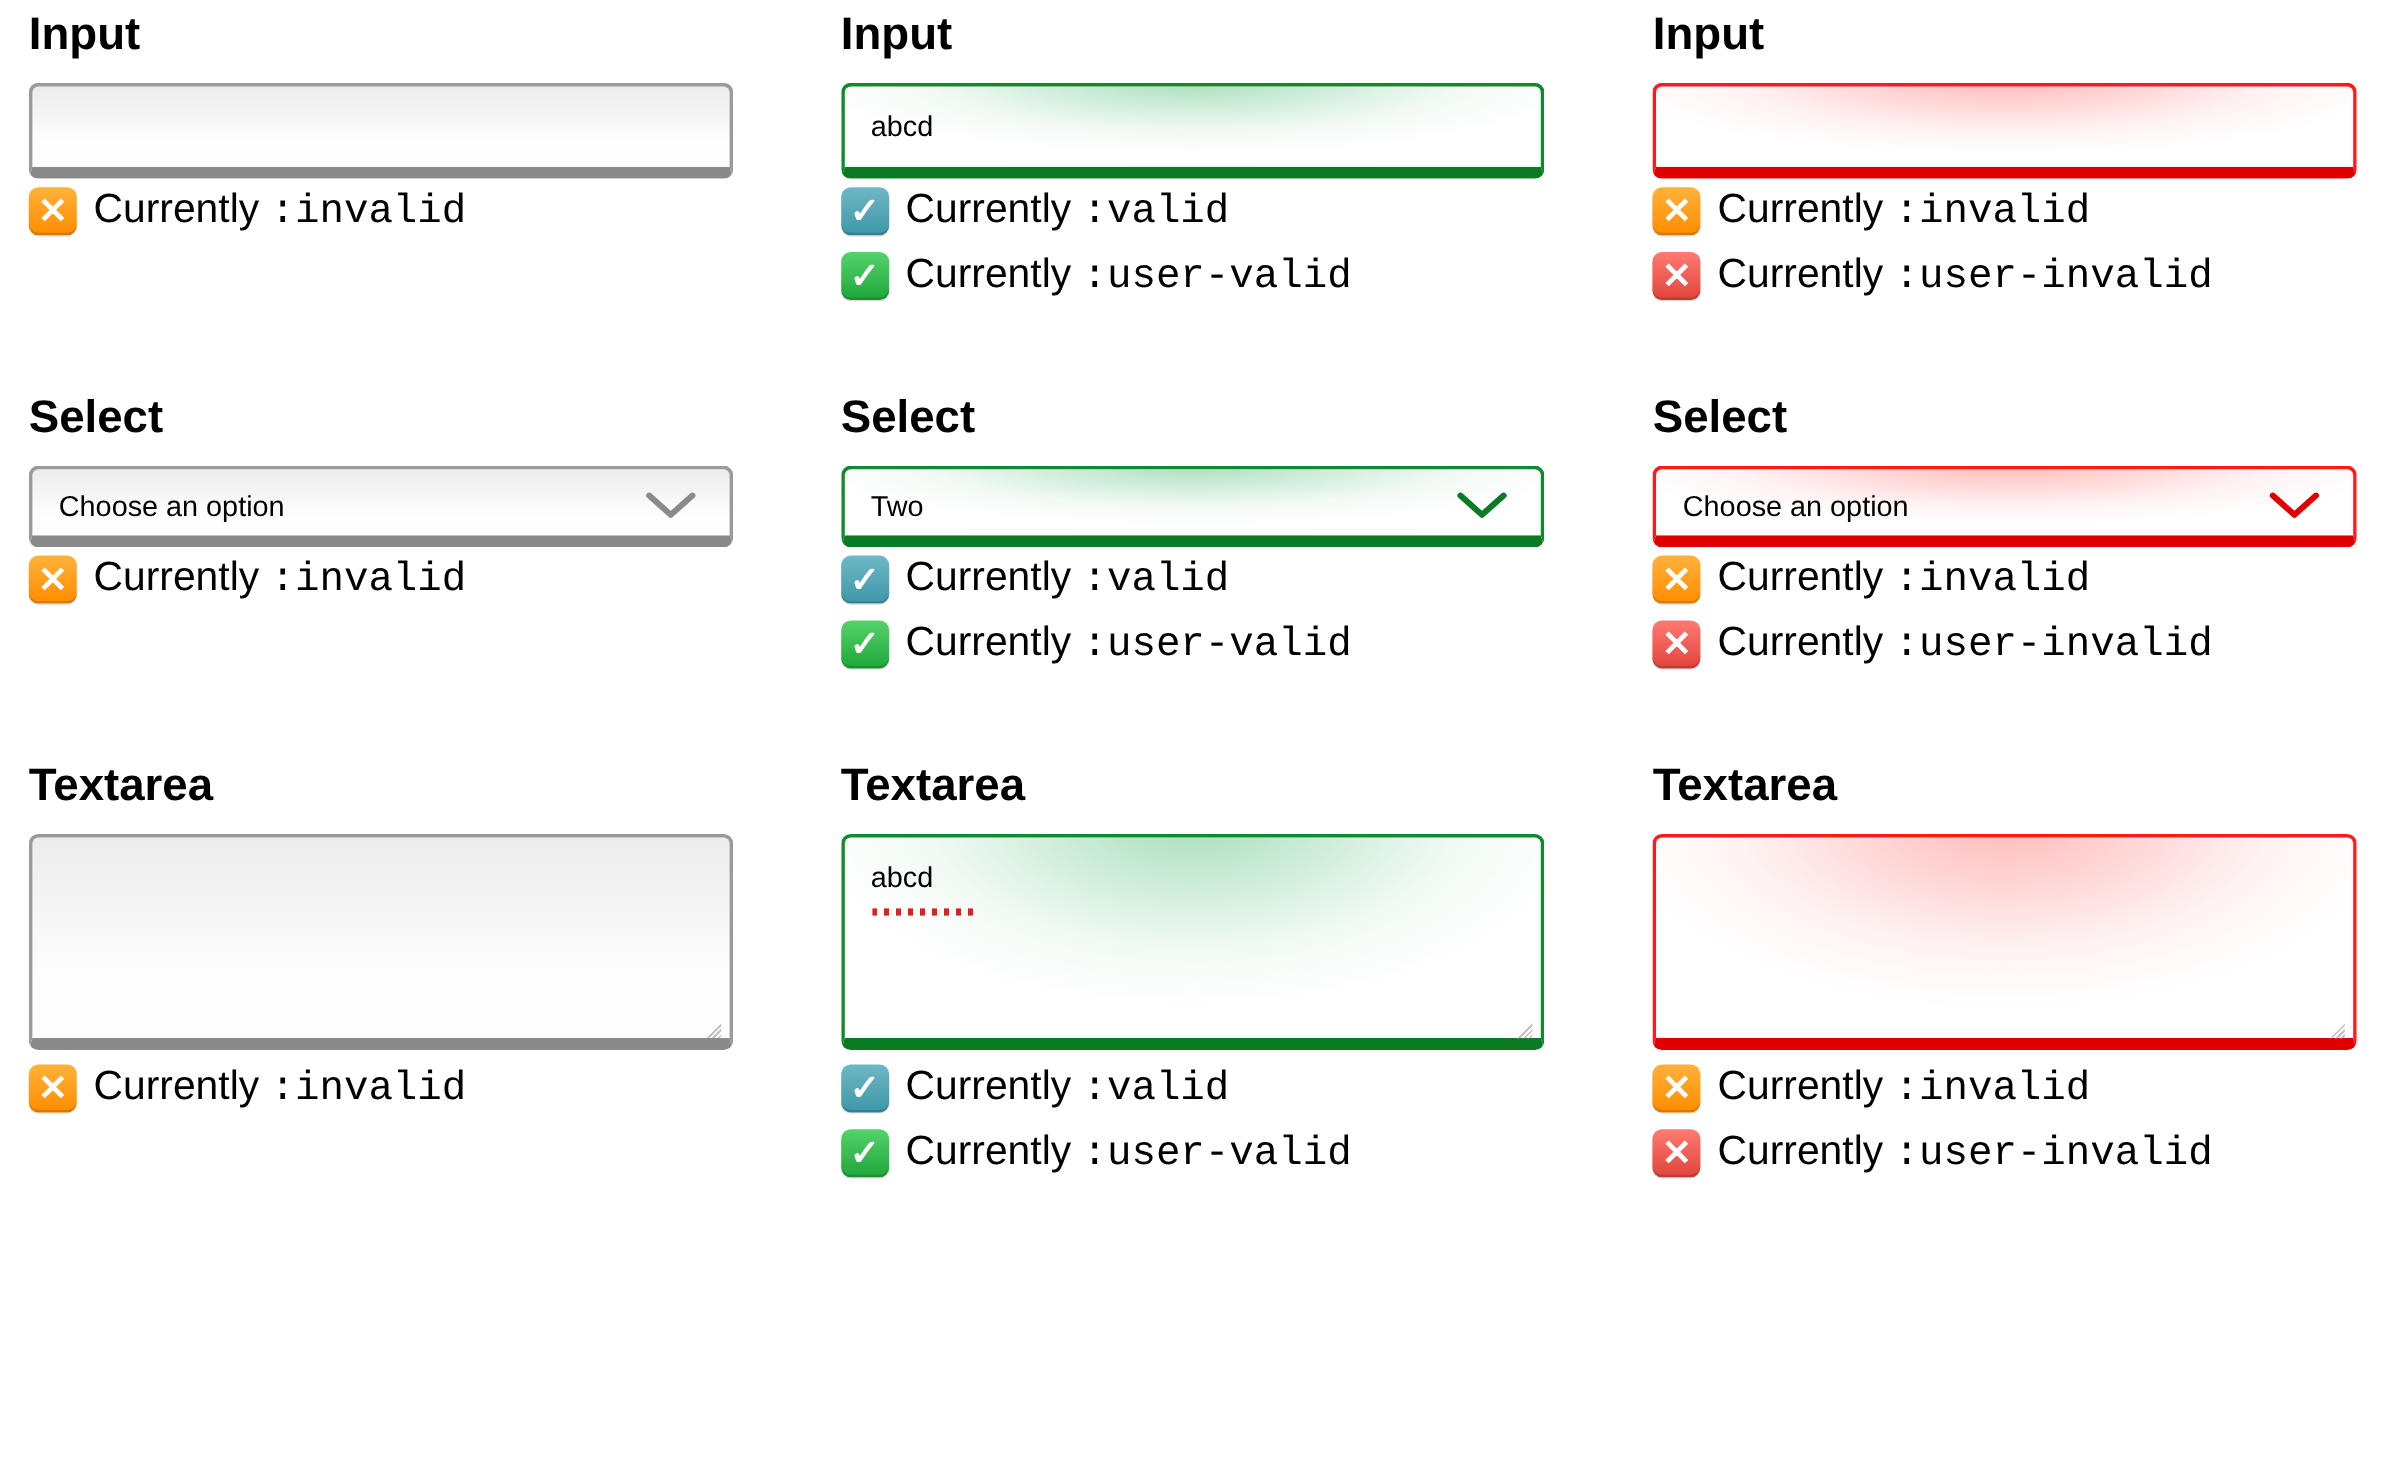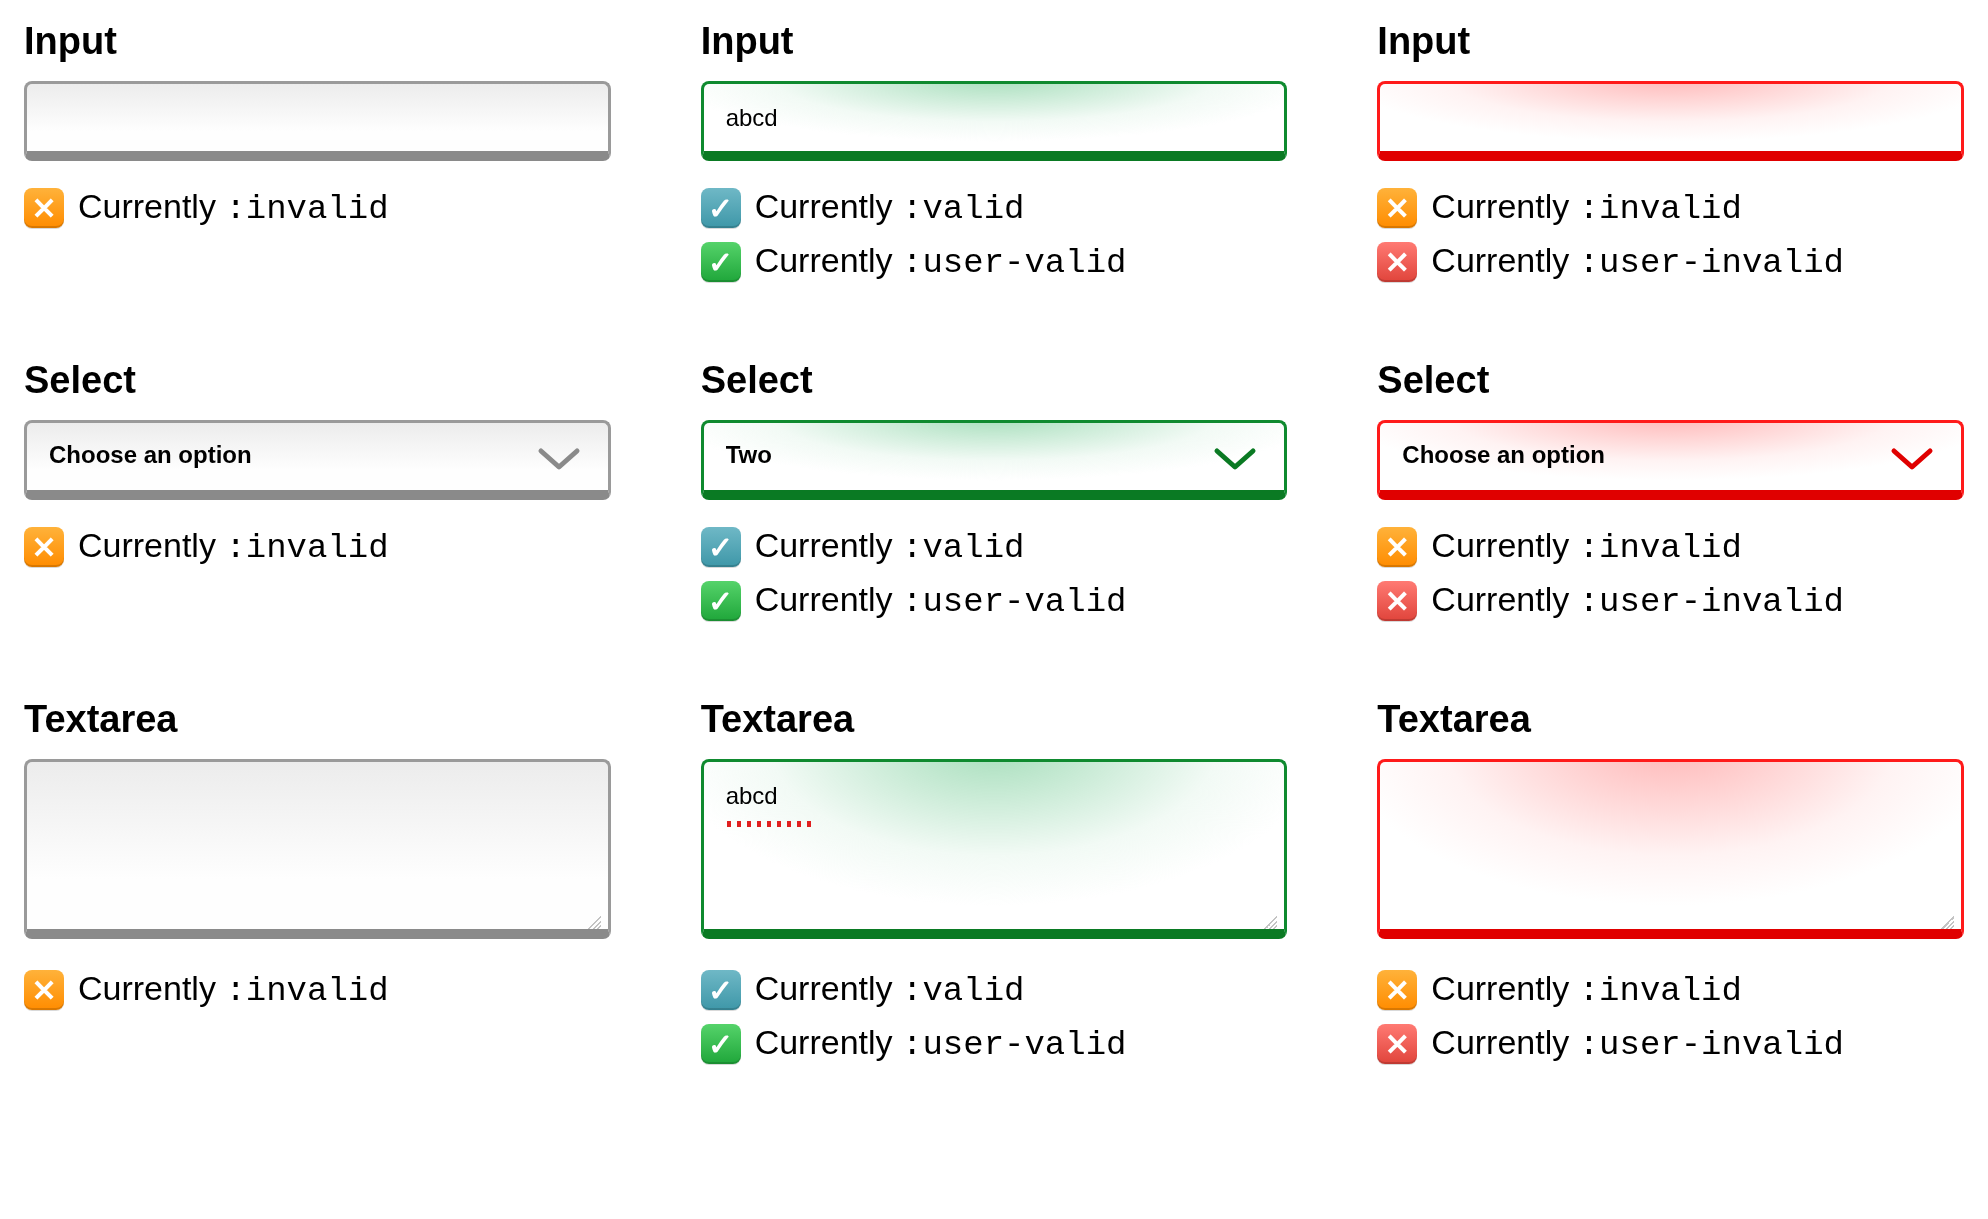--- a/index.html
+++ b/index.html
@@ -4,21 +4,21 @@
 <style>
   * { box-sizing: border-box; }
   html, body {
     margin: 0;
     padding: 0;
     background: #ffffff;
     font-family: "Helvetica Neue", Helvetica, Arial, sans-serif;
   }
   .page {
     width: 1988px;
-    padding: 20px 24px 60px 24px;
+    padding: 8px 24px 60px 24px;
   }
   .grid {
     display: grid;
     grid-template-columns: repeat(3, 1fr);
     grid-auto-rows: auto;
     column-gap: 90px;
     row-gap: 70px;
   }
   .cell { }
   .label {
@@ -35,21 +35,21 @@
   .field {
     width: 100%;
     font-size: 24px;
     padding: 18px 22px;
     border-radius: 8px;
     outline: none;
     font-family: inherit;
     color: #000;
   }
   .input-field { height: 80px; }
-  .select-field { height: 80px; cursor: pointer; -webkit-appearance: none; appearance: none; font-weight: bold; }
+  .select-field { height: 68px; cursor: pointer; -webkit-appearance: none; appearance: none; }
   .textarea-field { height: 180px; resize: none; line-height: 1.3; }
 
   
   .v-gray .field {
     border: 3px solid #9a9a9a;
     background: linear-gradient(#ececec, #fefefe 70%);
     border-bottom-width: 10px;
     border-bottom-color: #8a8a8a;
   }
   
@@ -89,21 +89,21 @@
     width: 44px;
     height: 26px;
     pointer-events: none;
   }
   .chevron svg { display: block; }
   .v-gray  .chevron svg path { stroke: #8a8a8a; }
   .v-green .chevron svg path { stroke: #0a7a23; }
   .v-red   .chevron svg path { stroke: #e00000; }
 
   
-  .statuses { margin-top: 20px; }
+  .statuses { }
   .status-line {
     display: flex;
     align-items: center;
     gap: 14px;
     font-size: 34px;
     line-height: 1.5;
   }
   .badge {
     width: 40px;
     height: 40px;

